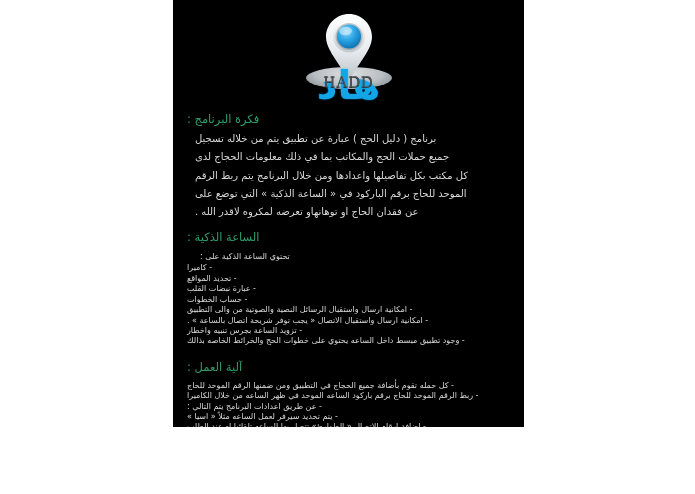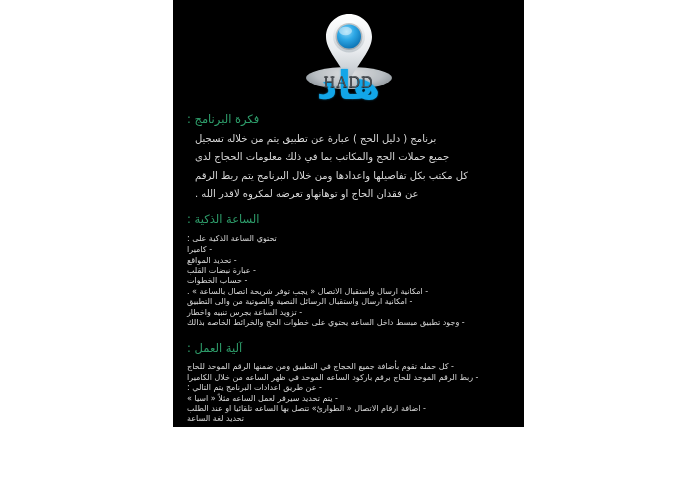--- a/index.html
+++ b/index.html
@@ -120,21 +120,21 @@
     text-align: left;
     margin: 8px;
     white-space: nowrap;
   }
 
   .lead {
     color: #d9d9d9;
     font-size: 8px;
     line-height: 11px;
     text-align: left;
-    margin: 0 0 1px 0;
+    margin: 0 0 1px 13px;
     white-space: nowrap;
   }
 
   .lines { list-style: none; margin: 0; padding: 0; }
 
   .lines li {
     color: #d9d9d9;
     font-size: 8px;
     line-height: 10.4px;
     text-align: left;
@@ -194,33 +194,34 @@
     </div>
   </div>
 
   <div class="content">
 
     <div class="section">
       <h2 class="sec-head">فكرة البرنامج :</h2>
       <p class="para">برنامج ( دليل الحج ) عبارة عن تطبيق يتم من خلاله تسجيل</p>
       <p class="para">جميع حملات الحج والمكاتب بما في ذلك معلومات الحجاج لدى</p>
       <p class="para">كل مكتب بكل تفاصيلها واعدادها ومن خلال البرنامج يتم ربط الرقم</p>
+      <p class="para">الموحد للحاج برقم الباركود في « الساعة الذكية » التي توضع على</p>
       <p class="para">عن فقدان الحاج او توهانهاو تعرضه لمكروه لاقدر الله .</p>
     </div>
 
     <div class="section">
       <h2 class="sec-head">الساعة الذكية :</h2>
       <p class="lead">تحتوي الساعة الذكية على :</p>
       <ul class="lines">
         <li>- كاميرا</li>
         <li>- تحديد المواقع</li>
         <li>- عبارة نبضات القلب</li>
         <li>- حساب الخطوات</li>
+        <li>- امكانية ارسال واستقبال الرسائل النصية والصوتية  من والى التطبيق</li>
         <li>- امكانية ارسال واستقبال الاتصال « يجب توفر شريحة اتصال بالساعة » .</li>
-        <li>- امكانية ارسال واستقبال الرسائل النصية والصوتية  من والى التطبيق</li>
         <li>- تزويد الساعة بجرس تنبيه واخطار</li>
         <li>- وجود تطبيق مبسط داخل الساعه يحتوي على خطوات الحج والخرائط الخاصه بذالك</li>
       </ul>
     </div>
 
     <div class="section">
       <h2 class="sec-head">آلية العمل :</h2>
       <ul class="lines">
         <li>- كل حمله تقوم بأضافة جميع الحجاج في التطبيق ومن ضمنها الرقم الموحد للحاج</li>
         <li>- ربط الرقم الموحد للحاج برقم باركود الساعه الموحد في ظهر الساعه من خلال الكاميرا</li>

